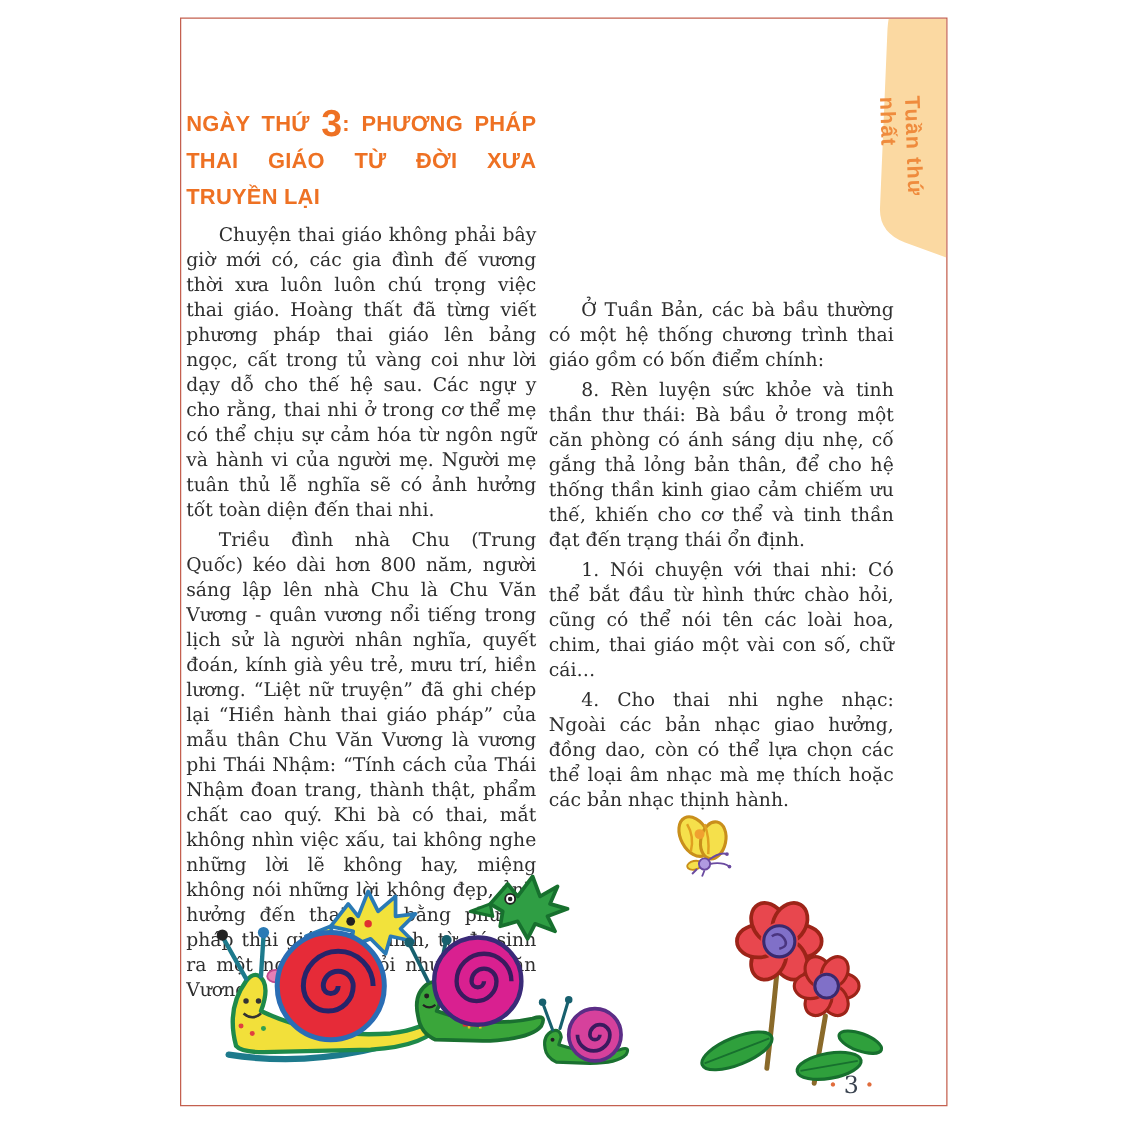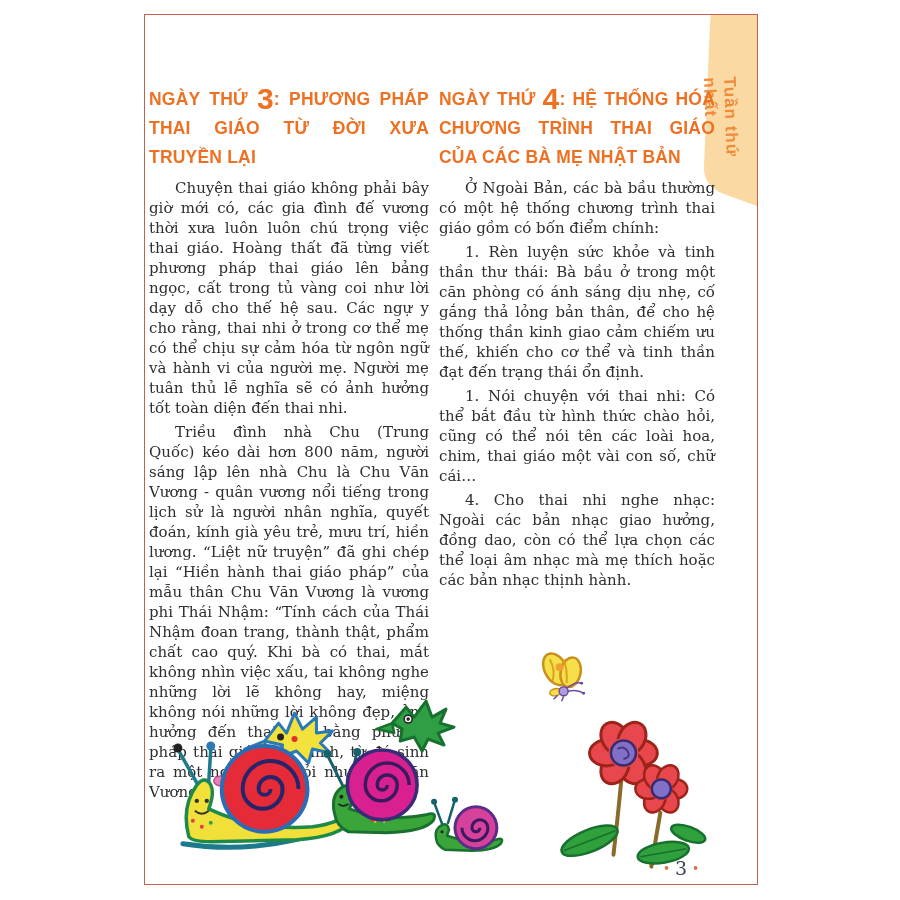--- a/index.html
+++ b/index.html
@@ -5,21 +5,21 @@
   html,body{margin:0;padding:0;}
   body{
     width:900px;height:900px;position:relative;background:#ffffff;
     font-family:"DejaVu Serif", serif;overflow:hidden;
   }
   .page{
     position:absolute;left:144px;top:14px;width:614px;height:871px;
     box-sizing:border-box;border:1px solid #c4604f;background:#ffffff;
   }
   .columns{
-    position:absolute;left:4px;top:70px;width:566px;display:flex;gap:10px;
+    position:absolute;left:4px;top:70px;width:566px;display:flex;gap:10px;align-items:center;
   }
   .col{width:280px;text-align:justify;font-size:15px;line-height:20px;color:#2e2e2e;}
   .col.right{width:276px;}
   .heading{
     font-family:"Liberation Sans", sans-serif;font-weight:700;
     color:#ee7123;font-size:17.5px;line-height:29px;letter-spacing:0.2px;
     margin:0 0 6px 0;text-align:justify;
   }
   .heading .big-num{font-size:30px;line-height:0;vertical-align:-4px;}
   .col p{margin:0 0 4px 0;text-indent:26px;}
@@ -47,23 +47,22 @@
   </svg>
   <div class="tab-label">Tuần thứ nhất</div>
 
   <div class="columns">
     <div class="col">
       <h2 class="heading"><span>NGÀY THỨ </span><span class="big-num">3</span><span>: PHƯƠNG PHÁP THAI GIÁO TỪ ĐỜI XƯA TRUYỀN LẠI</span></h2>
       <p>Chuyện thai giáo không phải bây giờ mới có, các gia đình đế vương thời xưa luôn luôn chú trọng việc thai giáo. Hoàng thất đã từng viết phương pháp thai giáo lên bảng ngọc, cất trong tủ vàng coi như lời dạy dỗ cho thế hệ sau. Các ngự y cho rằng, thai nhi ở trong cơ thể mẹ có thể chịu sự cảm hóa từ ngôn ngữ và hành vi của người mẹ. Người mẹ tuân thủ lễ nghĩa sẽ có ảnh hưởng tốt toàn diện đến thai nhi.</p>
       <p>Triều đình nhà Chu (Trung Quốc) kéo dài hơn 800 năm, người sáng lập lên nhà Chu là Chu Văn Vương - quân vương nổi tiếng trong lịch sử là người nhân nghĩa, quyết đoán, kính già yêu trẻ, mưu trí, hiền lương. “Liệt nữ truyện” đã ghi chép lại “Hiền hành thai giáo pháp” của mẫu thân Chu Văn Vương là vương phi Thái Nhậm: “Tính cách của Thái Nhậm đoan trang, thành thật, phẩm chất cao quý. Khi bà có thai, mắt không nhìn việc xấu, tai không nghe những lời lẽ không hay, miệng không nói những lời không đẹp, ảnh hưởng đến thai nhi bằng phương pháp thai giáo của mình, từ đó sinh ra một người tài giỏi như Chu Văn Vương”.</p>
     </div>
     <div class="col right">
-      <h2 class="heading"><span>NGÀY THỨ </span><span class="big-num">4</span><span>: HỆ THỐNG HÓA CHƯƠNG TRÌNH THAI GIÁO CỦA CÁC BÀ MẸ NHẬT BẢN</span></h2>
-      <p>Ở Ngoài Bản, các bà bầu thường có một hệ thống chương trình thai giáo gồm có bốn điểm chính:</p>
-      <p>1. Rèn luyện sức khỏe và tinh thần thư thái: Bà bầu ở trong một căn phòng có ánh sáng dịu nhẹ, cố gắng thả lỏng bản thân, để cho hệ thống thần kinh giao cảm chiếm ưu thế, khiến cho cơ thể và tinh thần đạt đến trạng thái ổn định.</p>
+      <p>Ở Tuần Bản, các bà bầu thường có một hệ thống chương trình thai giáo gồm có bốn điểm chính:</p>
+      <p>8. Rèn luyện sức khỏe và tinh thần thư thái: Bà bầu ở trong một căn phòng có ánh sáng dịu nhẹ, cố gắng thả lỏng bản thân, để cho hệ thống thần kinh giao cảm chiếm ưu thế, khiến cho cơ thể và tinh thần đạt đến trạng thái ổn định.</p>
       <p>1. Nói chuyện với thai nhi: Có thể bắt đầu từ hình thức chào hỏi, cũng có thể nói tên các loài hoa, chim, thai giáo một vài con số, chữ cái…</p>
       <p>4. Cho thai nhi nghe nhạc: Ngoài các bản nhạc giao hưởng, đồng dao, còn có thể lựa chọn các thể loại âm nhạc mà mẹ thích hoặc các bản nhạc thịnh hành.</p>
     </div>
   </div>
 
   <svg class="drawings" viewBox="0 0 614 250" aria-hidden="true">
 
     <g>
       <path d="M120 110 L134 92 L142 102 L150 82 L158 98 L172 86 L172 102 L188 100 L176 112 L186 122 L168 118 L164 132 L152 120 L136 126 L138 114 Z" fill="#f2e23b" stroke="#2a7ab5" stroke-width="3" stroke-linejoin="round"></path>
       <path d="M120 110 L100 118 L122 122 Z" fill="#f2e23b" stroke="#2a7ab5" stroke-width="3" stroke-linejoin="round"></path>

